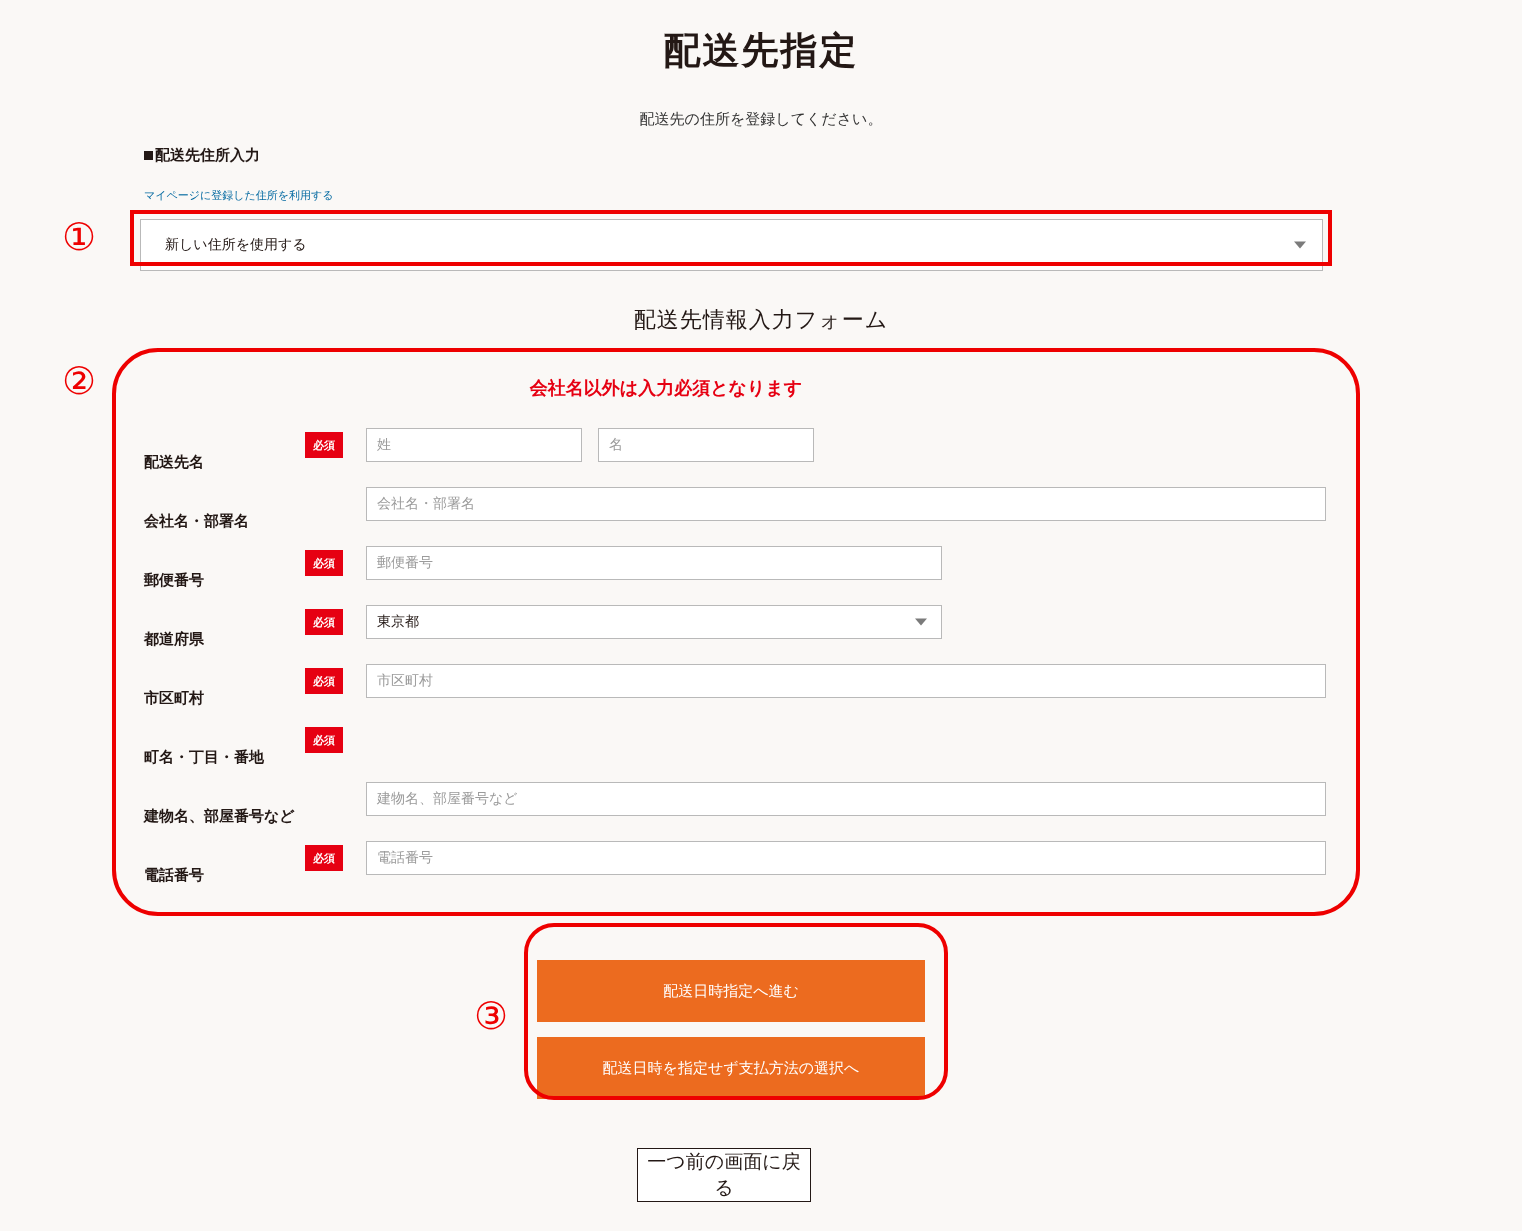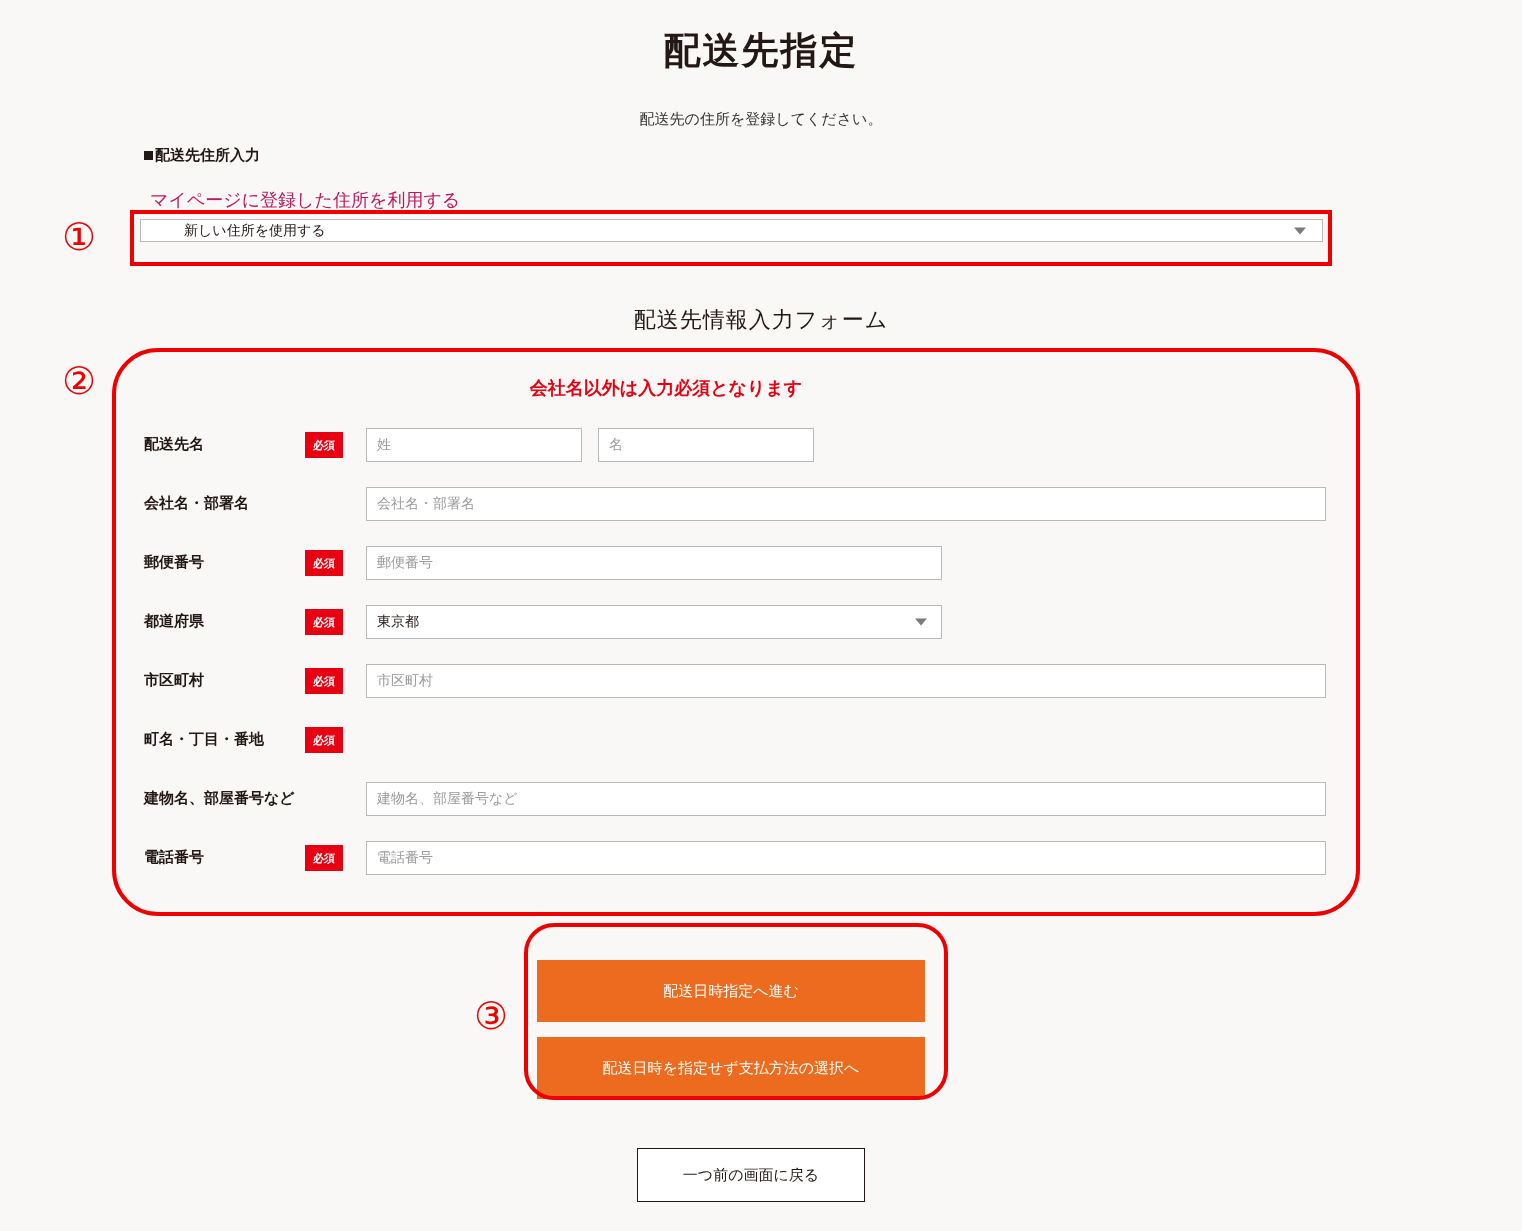--- a/index.html
+++ b/index.html
@@ -51,39 +51,38 @@
   .square-bullet {
     display: inline-block;
     width: 9px;
     height: 9px;
     background: #231815;
   }
   .mypage-label {
     position: absolute;
     top: 188px;
     left: 144px;
-    font-size: 18px;
-    color: #be185d;
-    margin-left: 6px;
+    font-size: 11px;
+    color: #0369a1;
   }
 
   
   .address-select {
     position: absolute;
     top: 219px;
     left: 140px;
     width: 1183px;
-    height: 23px;
+    height: 52px;
     border: 1px solid #b9b9b9;
     background: #fff;
     box-sizing: border-box;
     display: flex;
     align-items: center;
     font-size: 14px;
-    padding-left: 43px;
+    padding-left: 24px;
     color: #231815;
   }
   .address-select .caret {
     position: absolute;
     right: 16px;
     top: 50%;
     transform: translateY(-50%);
     width: 0;
     height: 0;
     border-left: 6px solid transparent;
@@ -120,21 +119,21 @@
     left: 144px;
     width: 1200px;
   }
   .form-row {
     position: relative;
     height: 59px;
   }
   .row-label {
     position: absolute;
     left: 0;
-    top: 11px;
+    top: 29px;
     font-size: 15px;
     font-weight: bold;
     color: #231815;
     white-space: nowrap;
   }
   .badge {
     position: absolute;
     left: 161px;
     top: 8px;
     width: 38px;
@@ -193,25 +192,25 @@
     cursor: pointer;
     font-family: "Liberation Sans", sans-serif;
   }
   #btn-proceed-datetime { top: 932px; left: 537px; margin-top: 28px; }
   #btn-skip-datetime    { top: 1037px; left: 537px; }
 
   .btn-back {
     position: absolute;
     top: 1148px;
     left: 637px;
-    width: 228px;
+    width: 174px;
     height: 54px;
     background: #fff;
     border: 1px solid #231815;
-    font-size: 15px;
+    font-size: 19px;
     color: #231815;
     display: flex;
     align-items: center;
     justify-content: center;
     cursor: pointer;
     font-family: "Liberation Sans", sans-serif;
   }
 
   
   .anno-rect {

